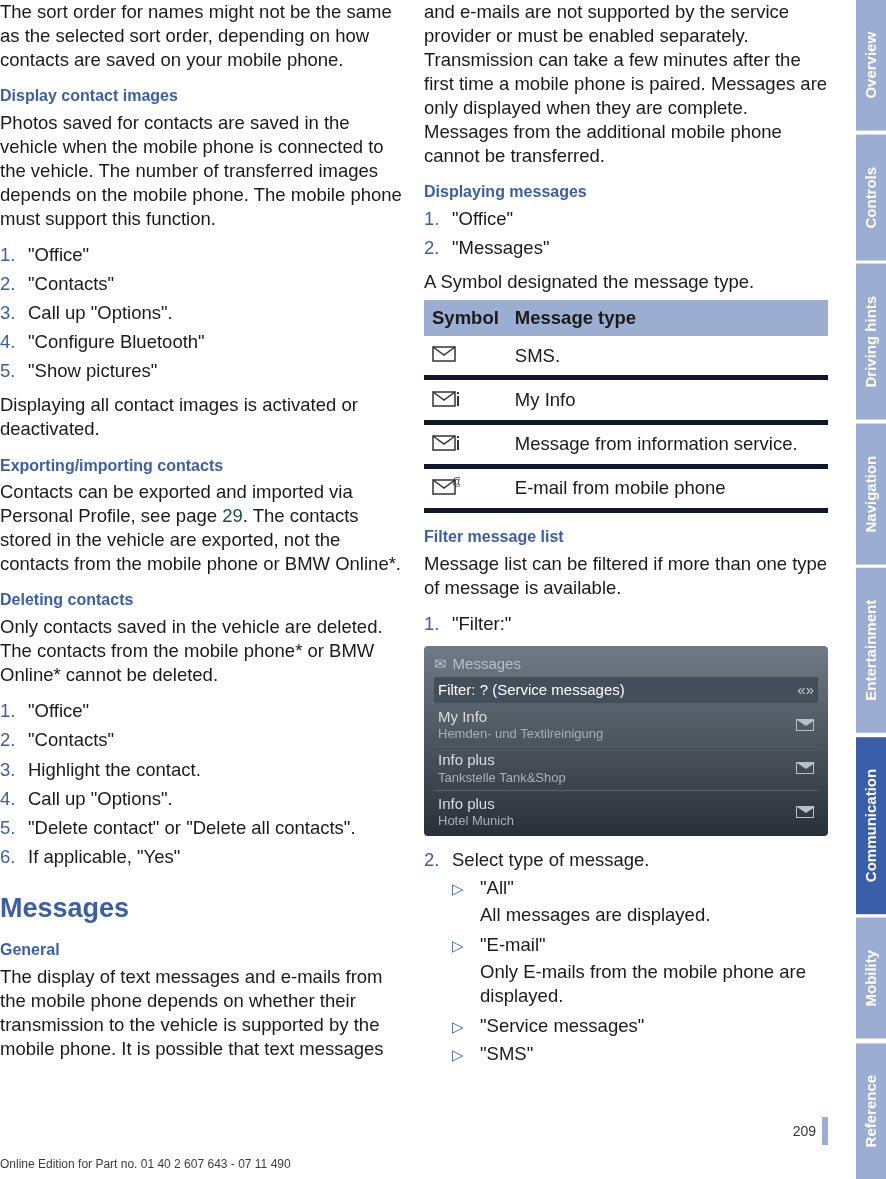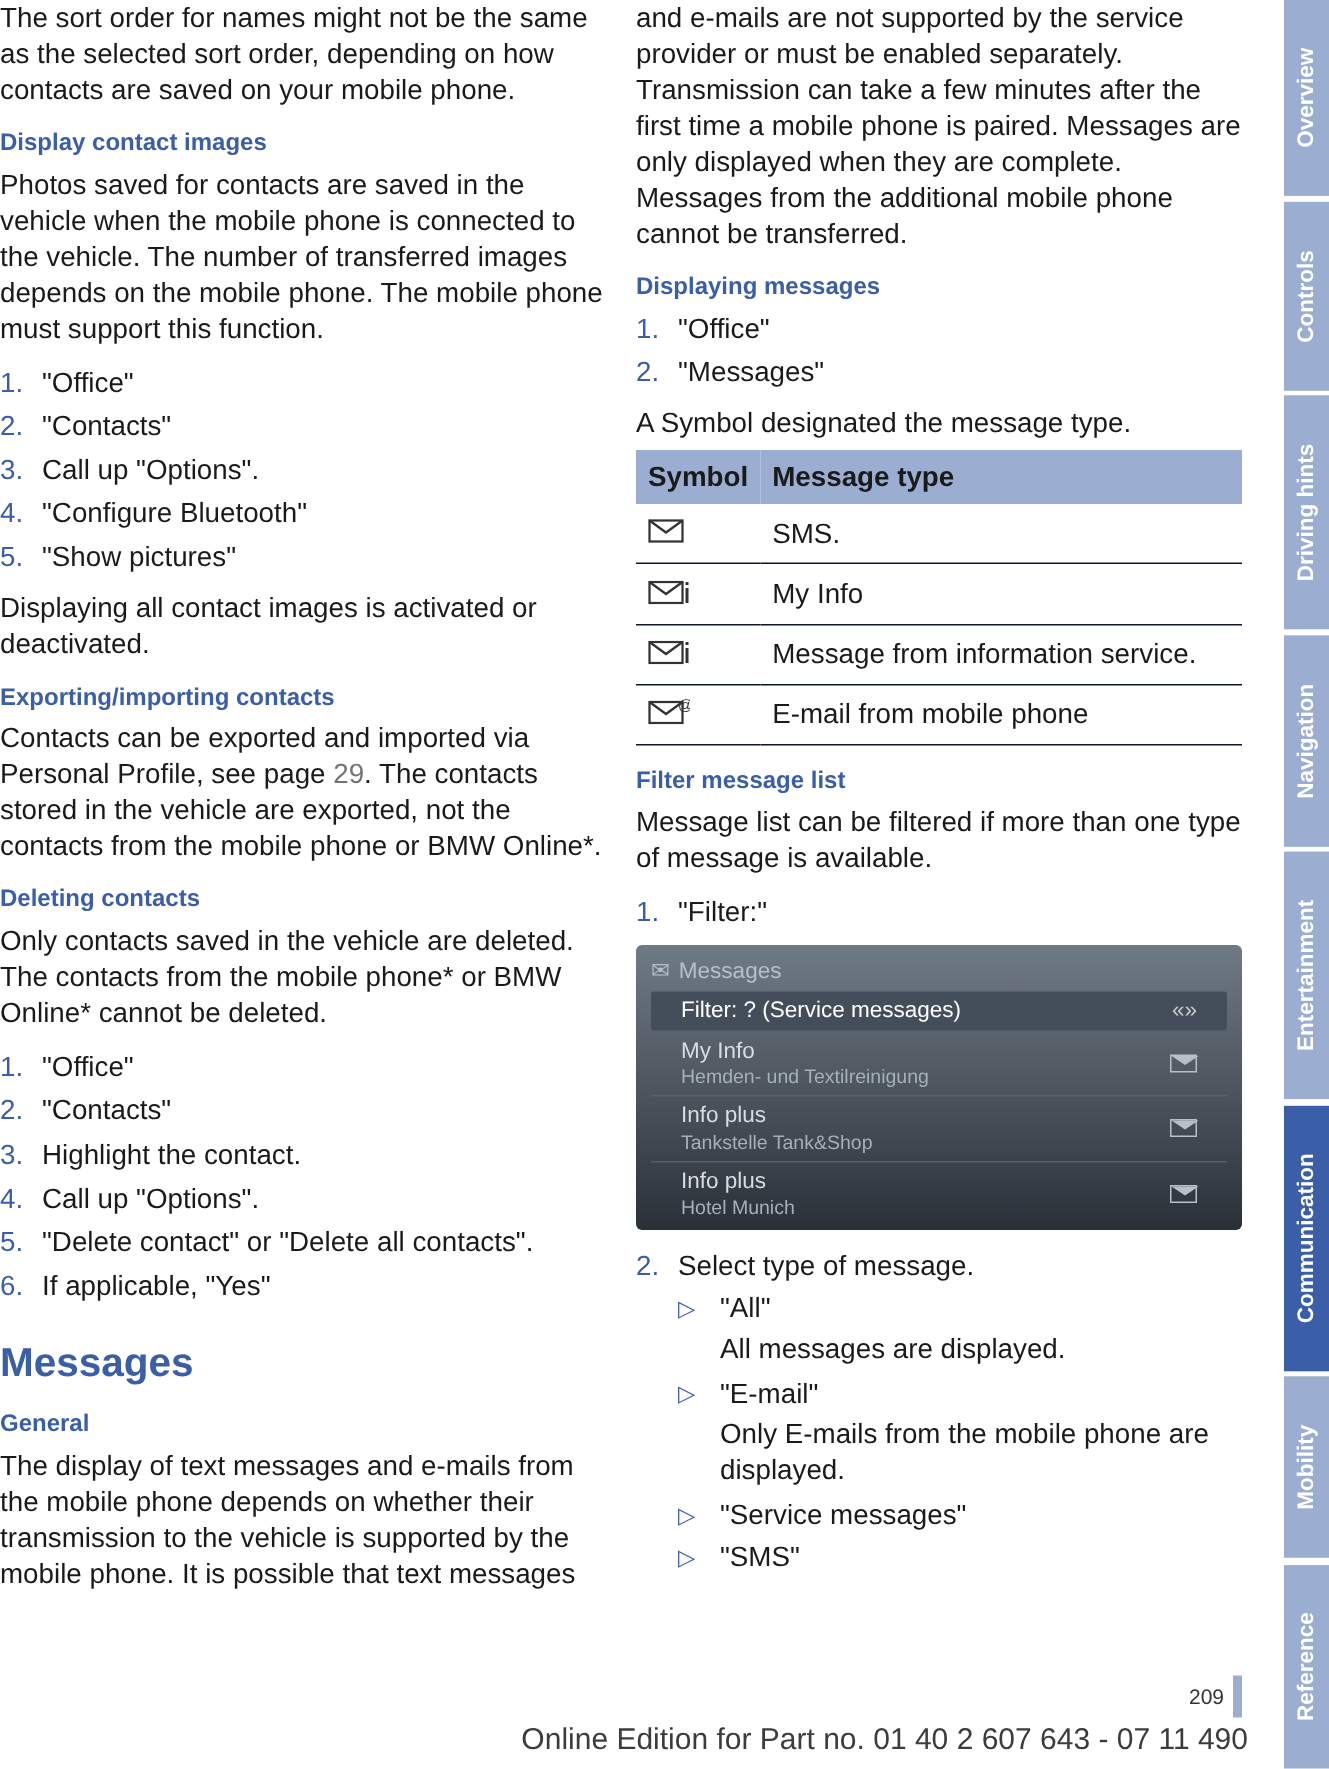--- a/index.html
+++ b/index.html
@@ -71,34 +71,34 @@
     position: absolute;
     left: 0;
     color: #3b5ea8;
     font-size: 15px;
     top: 3px;
   }
   .sub-desc {
     margin-top: 3px;
     margin-bottom: 6px;
   }
-  .pagelink { color: #737373; }
+  .pagelink { color: #14532d; }
   table.msg {
     width: 100%;
     border-collapse: collapse;
     margin: 6px 0 14px 0;
   }
   table.msg thead td {
     background: #9baed1;
     padding: 6px 8px;
     font-weight: bold;
   }
   table.msg tbody td {
     padding: 7px 8px;
-    border-bottom: 1px solid #0f172a;
+    border-bottom: 5px solid #0f172a;
   }
   .sym-cell { width: 74px; text-align:left; }
   .sym-icon {
     display: inline-block;
     vertical-align: middle;
   }
   .screenshot {
     width: 100%;
     height: 190px;
     background: linear-gradient(to bottom,#707a85,#2a3038);
@@ -108,21 +108,21 @@
     color: #d8dde2;
     font-size: 15px;
     position: relative;
   }
   .screenshot .hdr {
     color:#b7c0c9; font-size:15px; margin-bottom:4px;
     display:flex; align-items:center; gap:6px;
   }
   .screenshot .row {
     display:flex; justify-content:space-between; align-items:center;
-    padding: 3px 20px;
+    padding: 3px 4px;
     border-top:1px solid #56616d;
   }
   .screenshot .row.hl {
     background:#444e5a; color:#fff; border-radius:2px; border-top:none;
   }
   .screenshot .row-sub { font-size:13px; color:#a5b0bb;text-align:right; }
   .screenshot .row-main { font-size:15px; }
   .env {
     width:18px; height:12px; border:1px solid #b7c0c9; position:relative; display:inline-block;
   }
@@ -154,22 +154,22 @@
     transform: rotate(180deg);
     border-radius: 0;
   }
   .tab.active { background: #3b5ea8; }
   .tab:last-child { margin-bottom: 0; }
   .footer {
     position: absolute;
     bottom: 6px;
     left: 0;
     width: 832px;
-    text-align: right;
-    font-size: 20px;
+    text-align: left;
+    font-size: 12px;
     color: #3c3c3c;
   }
   .page-num {
     position: absolute;
     bottom: 34px;
     right: 58px;
     font-size: 14px;
     color: #333;
     display:flex; align-items:center; gap:6px;
   }

